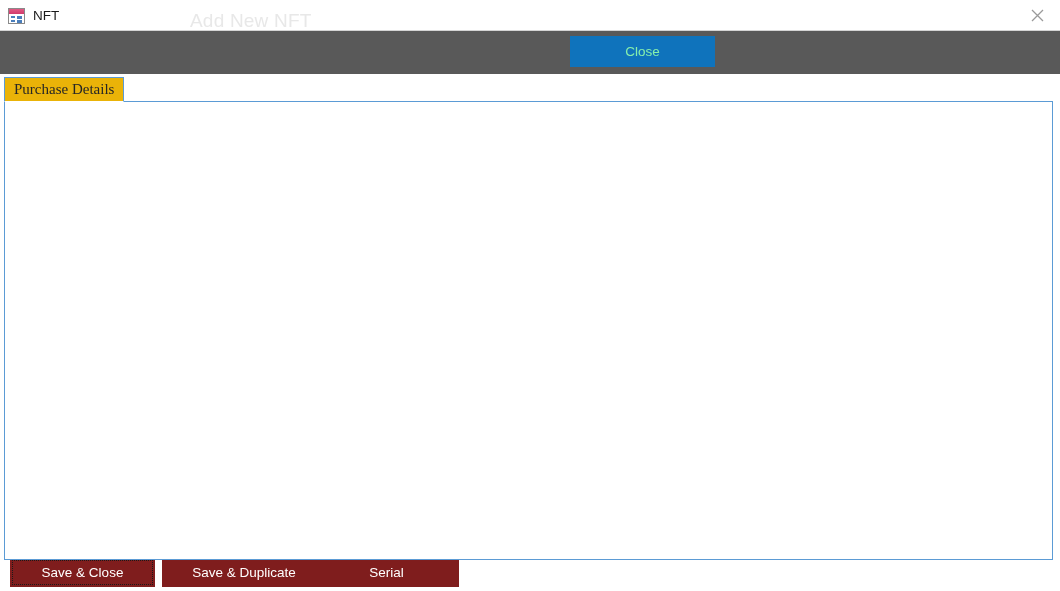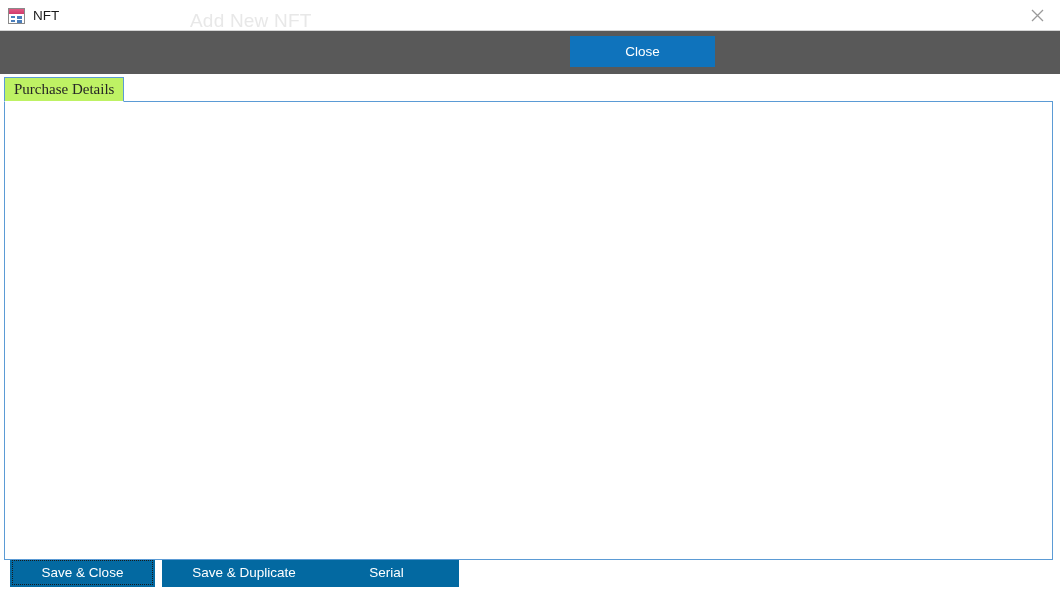--- a/index.html
+++ b/index.html
@@ -82,21 +82,21 @@
     font-size: 19px;
     color: #e8e8e8;
     letter-spacing: 0.2px;
     white-space: nowrap;
   }
   .close-button {
     position: absolute;
     left: 570px; top: 36px;
     width: 145px; height: 31px;
     background: #0f73bc;
-    color: #ffffff;
+    color: #86efac;
     font-size: 13.5px;
     display: flex;
     align-items: center;
     justify-content: center;
     cursor: pointer;
     border: none;
     font-family: "Liberation Sans", sans-serif;
   }
 
   
@@ -104,21 +104,21 @@
     position: absolute;
     left: 4px; top: 77px;
     width: 1050px; height: 25px;
   }
   .tab {
     position: absolute;
     left: 0; top: 0;
     height: 25px;
     padding: 0 9px;
     box-sizing: border-box;
-    background: #bef264;
+    background: #eab308;
     border: 1px solid #5b9bd5;
     border-bottom: 1px solid #ffffff;
     display: flex;
     align-items: center;
     font-family: "Liberation Serif", serif;
     font-size: 15px;
     color: #262626;
     cursor: pointer;
     z-index: 3;
   }
@@ -200,21 +200,21 @@
   .chk-box svg { position: absolute; left: 0; top: 0; }
   .chk-label {
     font-size: 13.5px;
     color: #1a1a1a;
     white-space: nowrap;
   }
 
   
   .btn {
     position: absolute;
-    background: #0369a1;
+    background: #7f1d1d;
     color: #ffffff;
     font-family: "Liberation Sans", sans-serif;
     font-size: 13.5px;
     display: flex;
     align-items: center;
     justify-content: center;
     border: none;
     cursor: pointer;
     box-sizing: border-box;
   }

